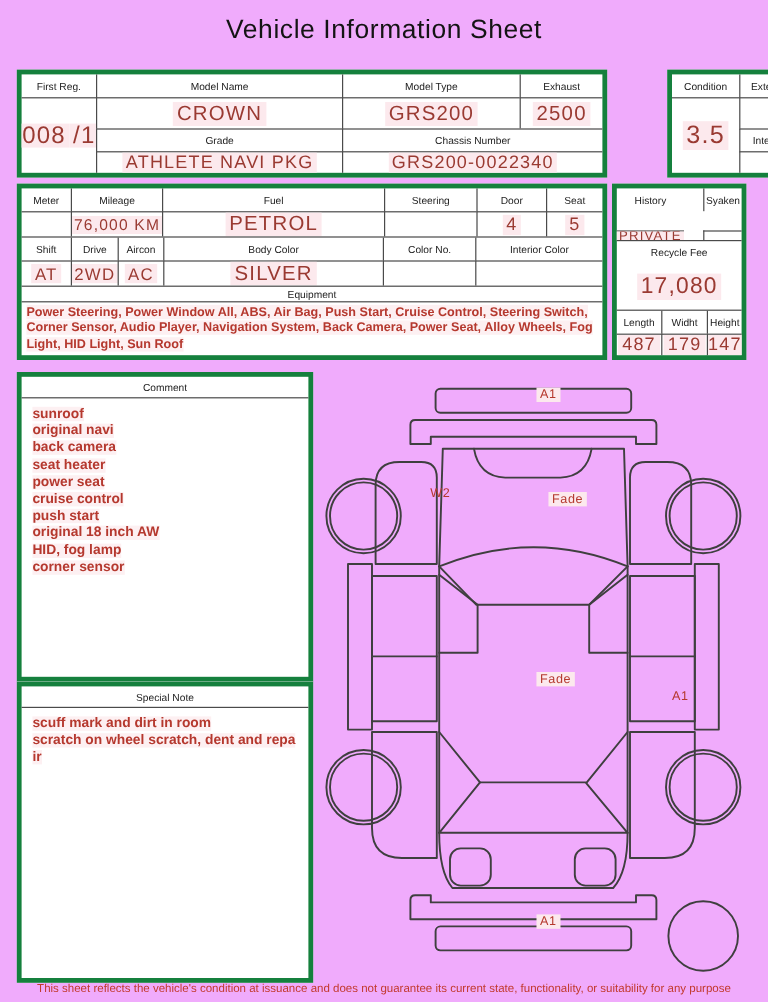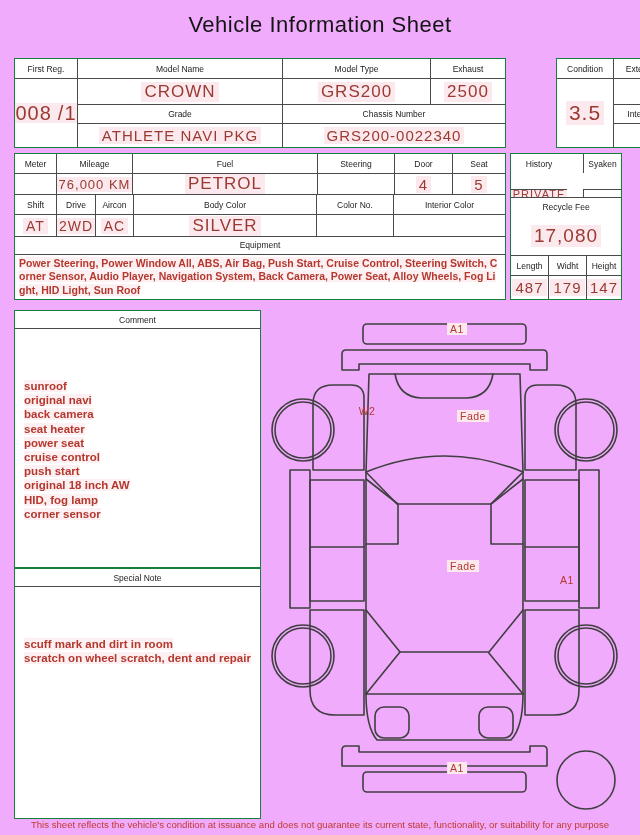--- a/index.html
+++ b/index.html
@@ -1,20 +1,20 @@
 <!DOCTYPE html>
 <html><head>
 <meta charset="utf-8">
 <style>
   html,body{margin:0;padding:0;background:#ffffff;}
   .page{position:relative;width:640px;height:835px;background:#f0abfc;overflow:hidden;
         font-family:"Liberation Sans","DejaVu Sans",sans-serif;color:#1c1c1c;}
   .title{position:absolute;top:12px;left:0;right:0;text-align:center;
          font-size:22px;font-weight:500;color:#141414;letter-spacing:.5px;}
-  .box{position:absolute;border:1px solid #15803d;background:#fff;box-sizing:border-box;}
+  .box{position:absolute;border:4px solid #15803d;background:#fff;box-sizing:border-box;}
   
   .hdr{font-size:8.5px;color:#1c1c1c;display:flex;align-items:center;justify-content:center;
        white-space:nowrap;overflow:hidden;}
   .val{display:flex;align-items:center;justify-content:center;color:#9a3a32;
        letter-spacing:1px;white-space:nowrap;overflow:hidden;}
   .hl{background:#fce9ed;padding:0 3px;}
   .hls{background:#fdf0f2;font-weight:bold;}
   .bL{border-left:1px solid #4a4a4a;}
   .bT{border-top:1px solid #4a4a4a;}
   
@@ -29,21 +29,21 @@
   #equip-text{flex:1;color:#b5382e;font-size:10.5px;line-height:13.5px;padding:2px 4px;
               word-break:break-all;box-sizing:border-box;}
   #box-mid-right{left:510px;top:153px;width:112px;height:147px;display:flex;flex-direction:column;}
   #gridC{display:grid;grid-template-columns:56px 1fr;grid-template-rows:19px 1fr;height:43px;gap:16px;}
   #rf-hdr{height:19px;box-sizing:border-box;}
   #rf-val{height:39px;font-size:19px;}
   #gridD{display:grid;grid-template-columns:37px 38px 1fr;grid-template-rows:19px 1fr;flex:1;}
   #box-comment{left:14px;top:310px;width:247px;height:258px;}
   #box-special{left:14px;top:568px;width:247px;height:251px;}
   .sec-hdr{height:18px;border-bottom:1px solid #4a4a4a;box-sizing:border-box;}
-  .sec-body{padding:6px 9px;color:#b5382e;font-size:11.5px;line-height:14.2px;margin-top:44px;}
+  .sec-body{padding:6px 9px;color:#b5382e;font-size:11.5px;line-height:14.2px;}
   .sec-body.brk{word-break:break-all;}
   .cl{margin:0;}
   
   .fs21{font-size:21px;} .fs17{font-size:17px;}
   .fs15{font-size:15px;} .fs14{font-size:14px;} .fs13{font-size:13px;} .fs11{font-size:11px;}
   .fr-val{line-height:20px;font-size:20px;}
   
   #diagram{position:absolute;left:265px;top:308px;width:375px;height:505px;}
   #diagram svg{position:absolute;left:0;top:0;}
   .dlbl{position:absolute;transform:translate(-50%,-50%);color:#b5382e;font-size:10.5px;

